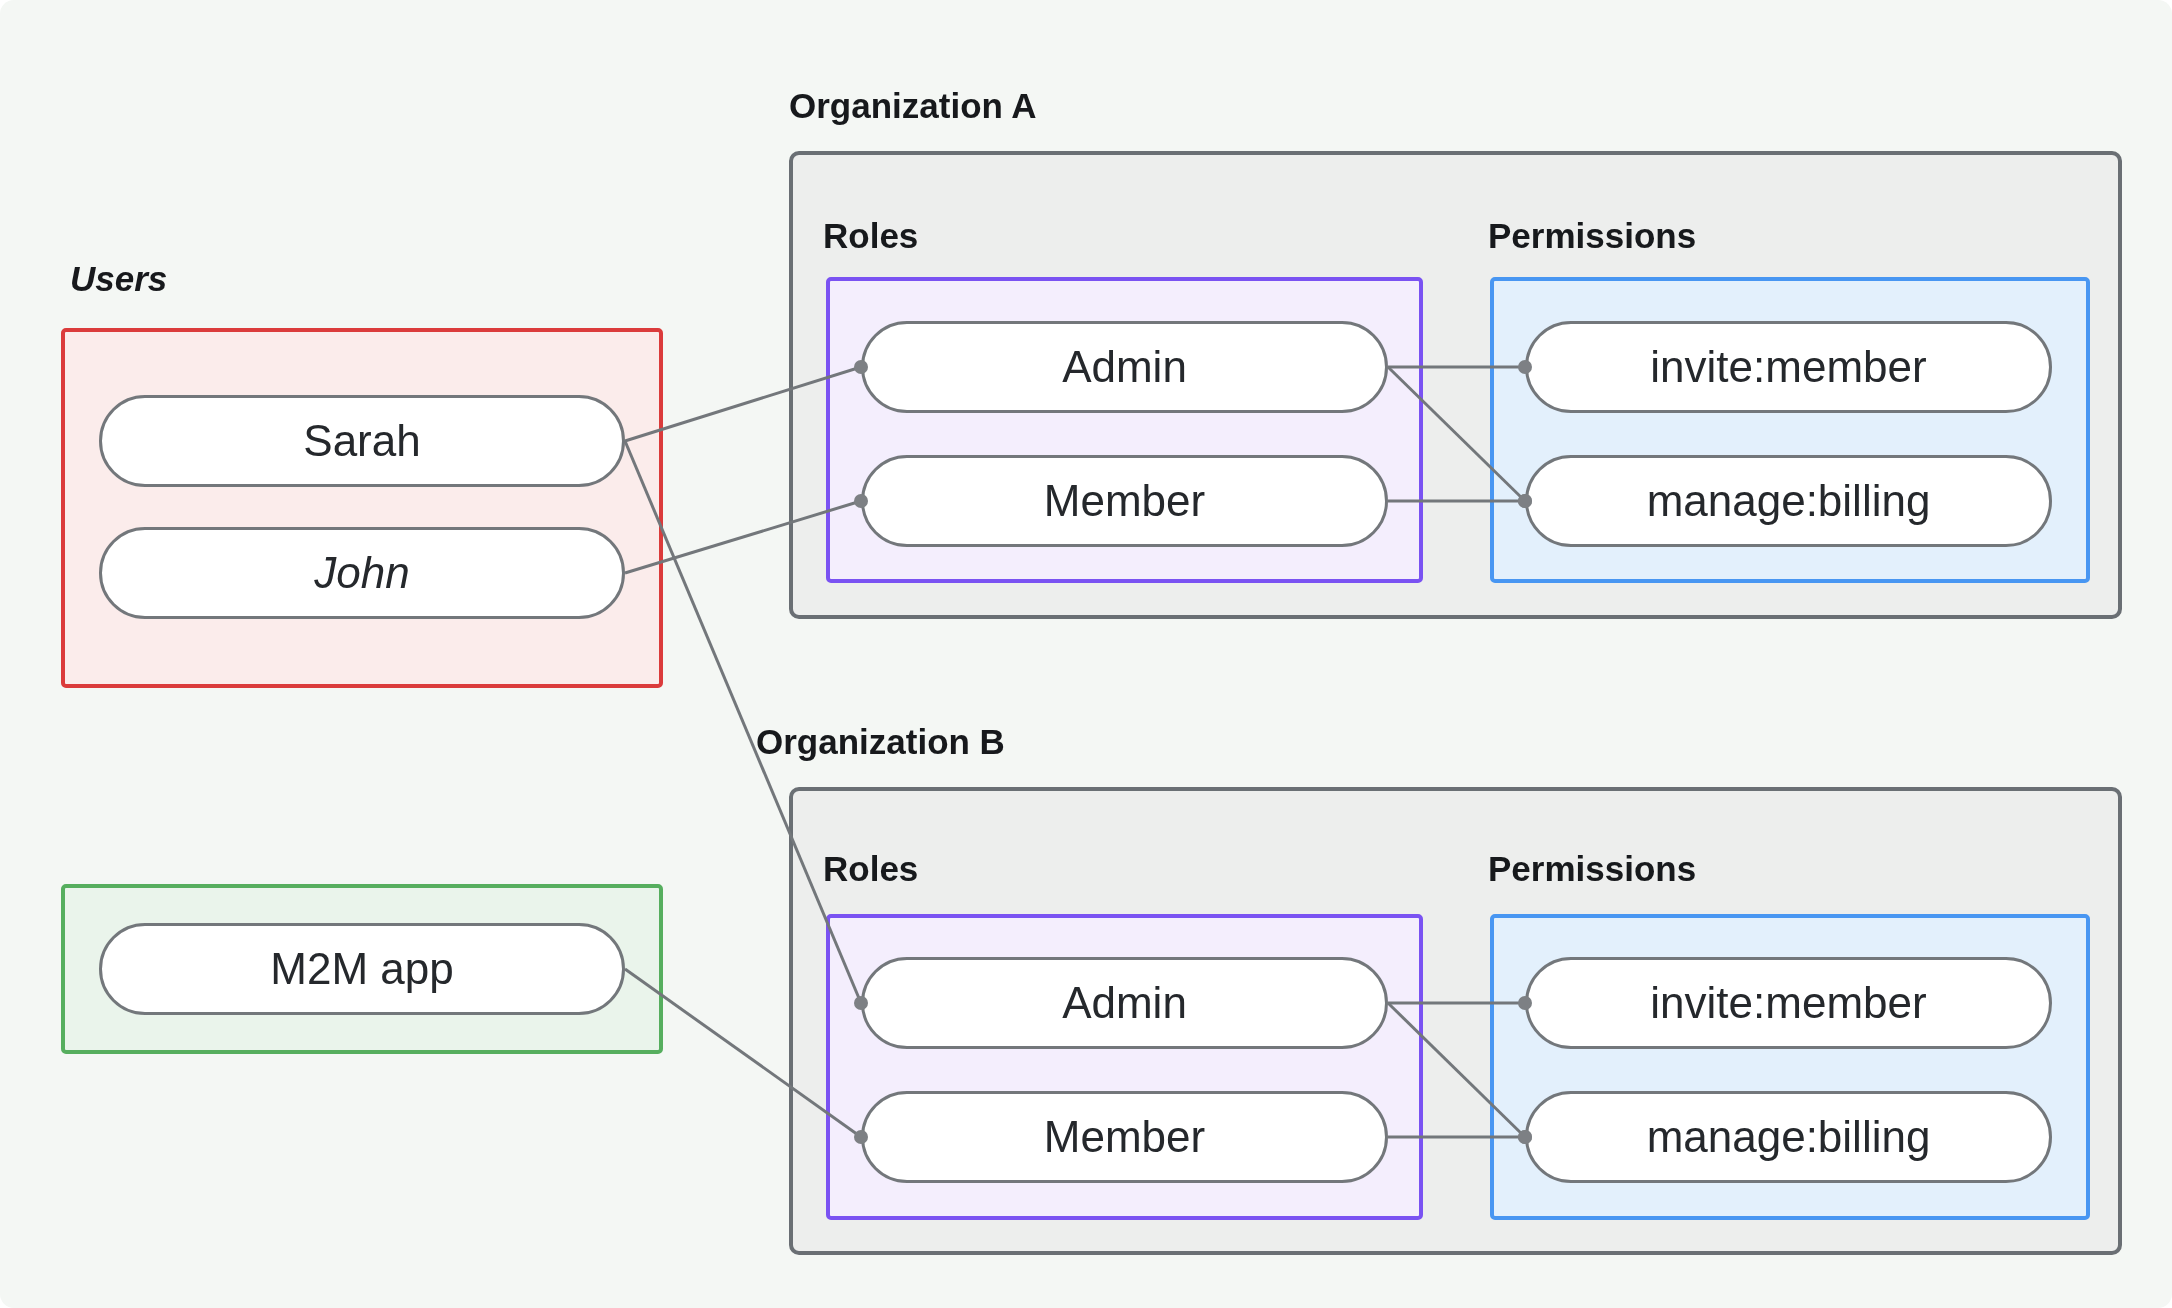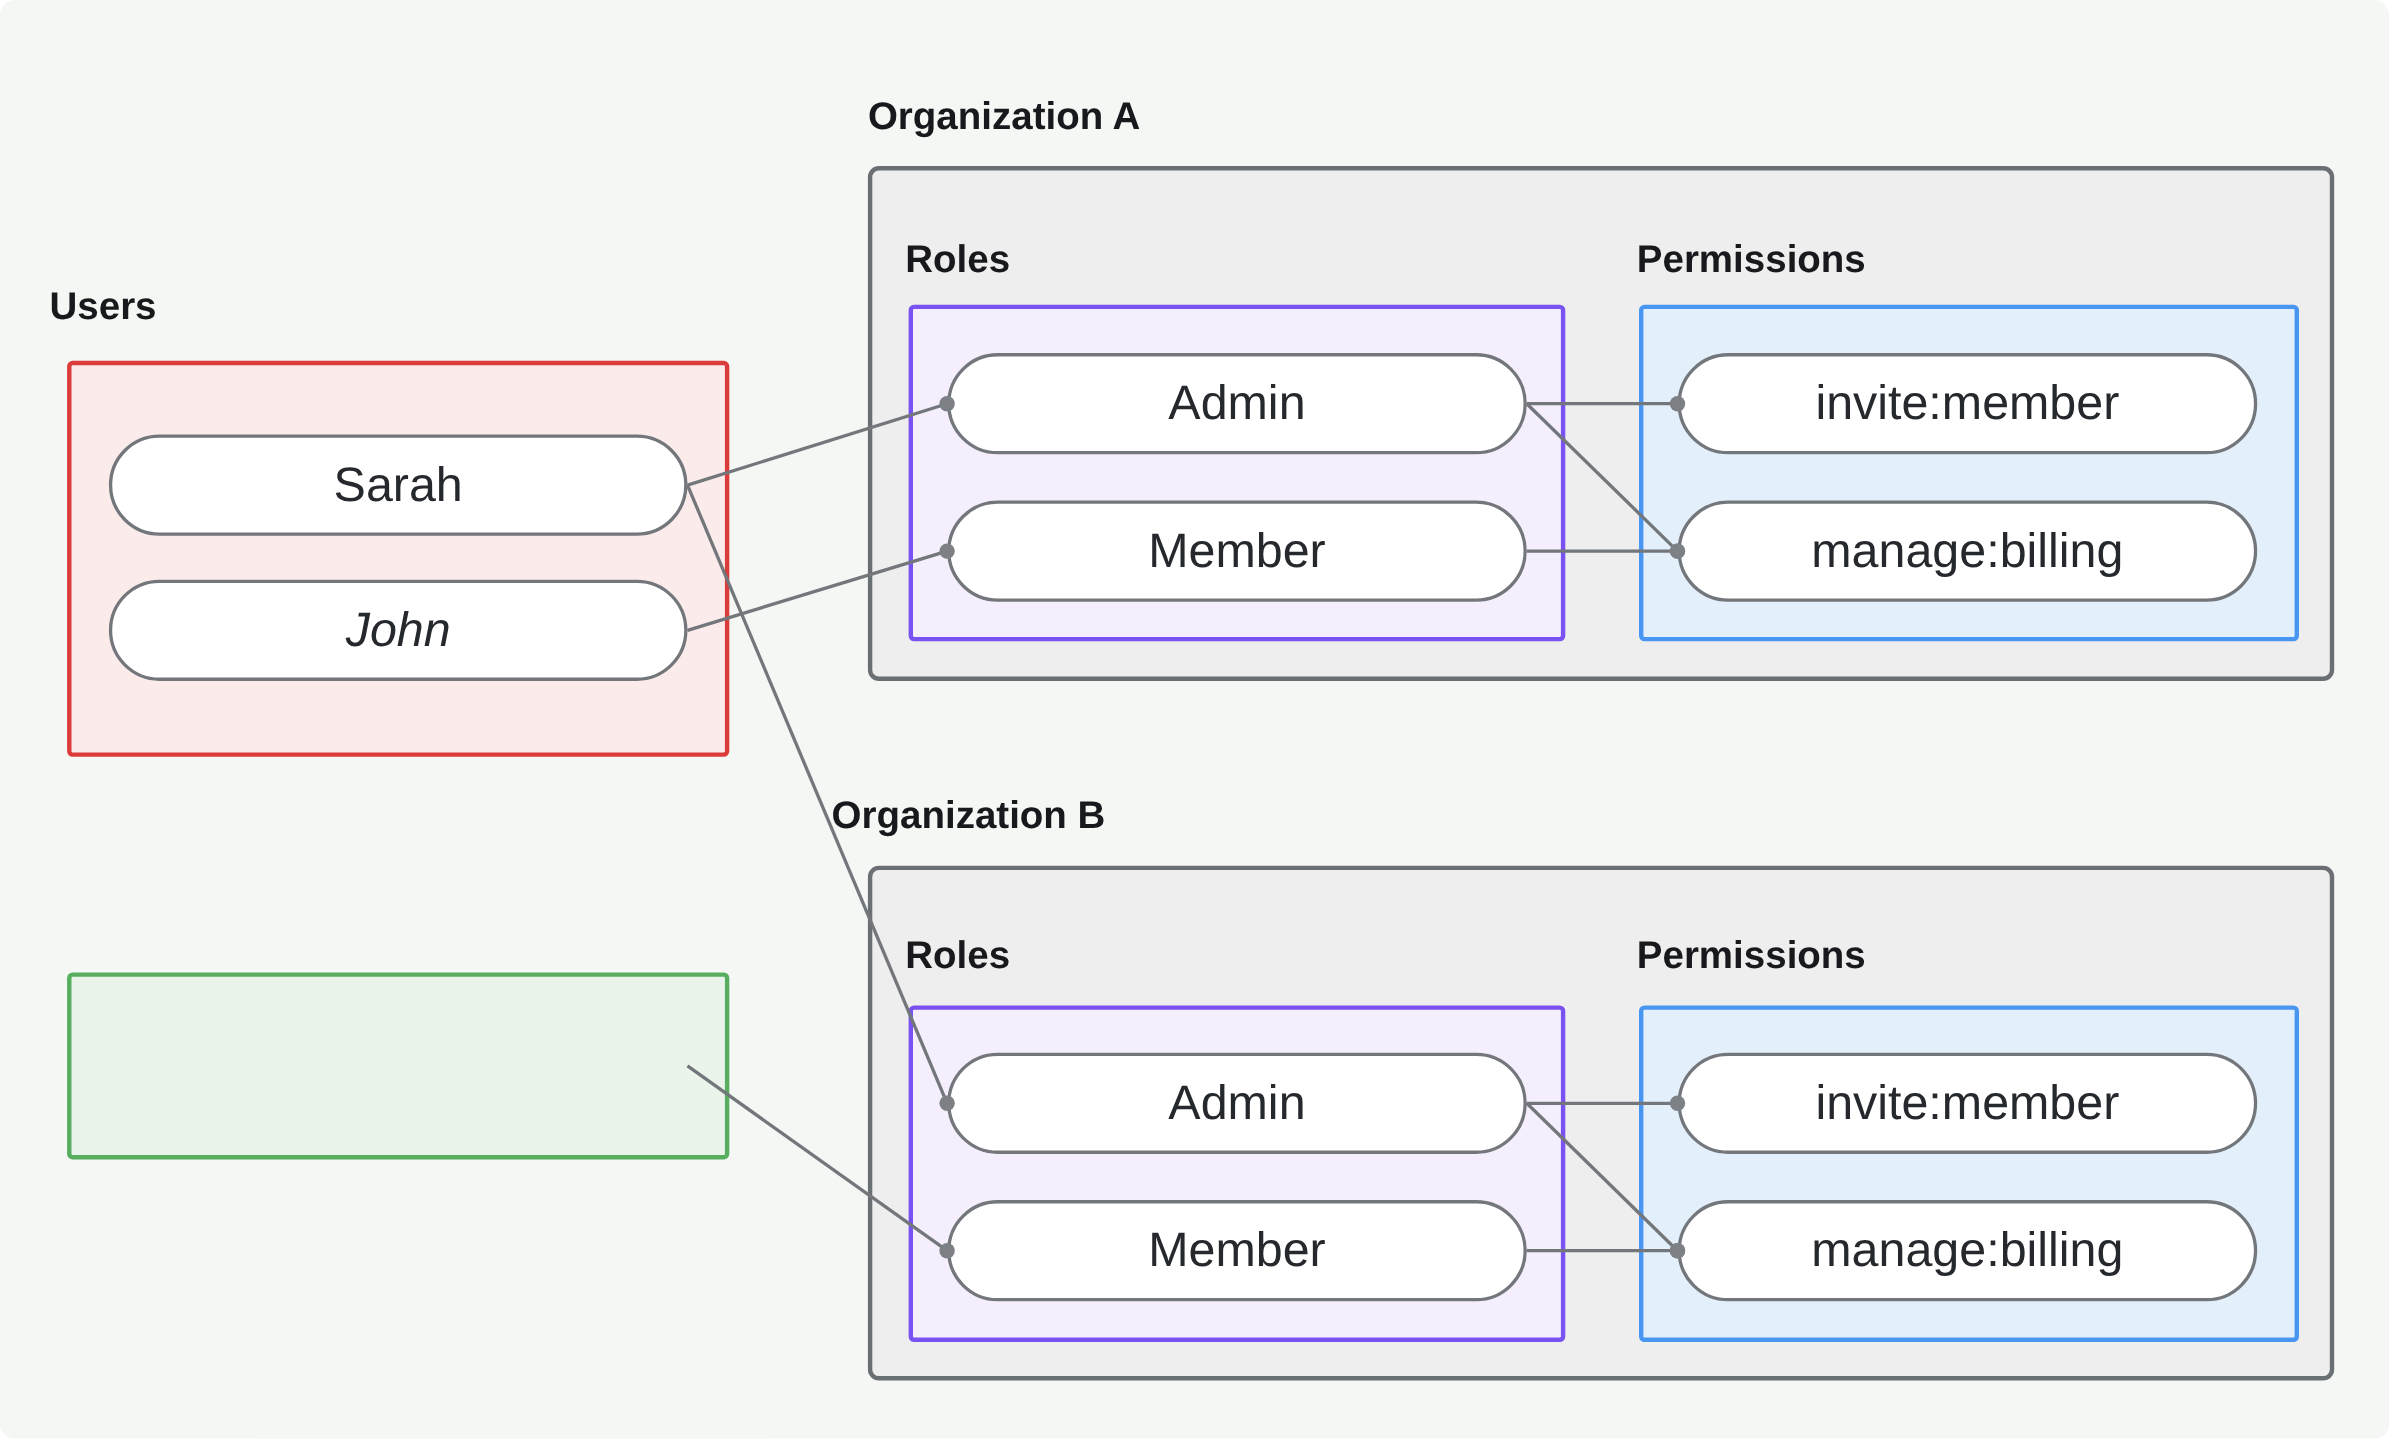--- a/index.html
+++ b/index.html
@@ -31,21 +31,21 @@
   .m2m-box{background:var(--m2m_box_bg); border:4px solid var(--m2m_box_border);}
   .roles-box{background:var(--roles_box_bg); border:4px solid var(--roles_box_border);}
   .perms-box{background:var(--perms_box_bg); border:4px solid var(--perms_box_border);}
   .pill{
     position:absolute; box-sizing:border-box; height:92px;
     background:var(--pill_bg); border:3px solid var(--pill_border);
     border-radius:46px; display:flex; align-items:center; justify-content:center;
     font-size:44px; color:var(--pill_text); white-space:nowrap;
   }
   
-  #users-label{left:45px; top:243px;}
+  #users-label{left:70px; top:243px;font-style:italic;}
   #m2m-label{left:63px; top:797px;}
   #org-a-title{left:789px; top:70px;}
   #org-b-title{left:756px; top:706px;}
   #org-a-roles-label{left:823px; top:200px;}
   #org-a-perms-label{left:1488px; top:200px;}
   #org-b-roles-label{left:823px; top:833px;}
   #org-b-perms-label{left:1488px; top:833px;}
 
   #users-box{left:61px; top:328px; width:602px; height:360px;}
   #m2m-box{left:61px; top:884px; width:602px; height:170px;}
@@ -89,20 +89,21 @@
   <div class="section-label" id="users-label">Users</div>
   <div class="section-label" id="org-a-title">Organization A</div>
   <div class="section-label" id="org-b-title">Organization B</div>
   <div class="section-label" id="org-a-roles-label">Roles</div>
   <div class="section-label" id="org-a-perms-label">Permissions</div>
   <div class="section-label" id="org-b-roles-label">Roles</div>
   <div class="section-label" id="org-b-perms-label">Permissions</div>
 
   <div class="pill" id="pill-sarah">Sarah</div>
   <div class="pill" id="pill-john">John</div>
+  <div class="pill" id="pill-m2m-app">M2M app</div>
 
   <div class="pill" id="pill-org-a-admin">Admin</div>
   <div class="pill" id="pill-org-a-member">Member</div>
   <div class="pill" id="pill-org-a-invite">invite:member</div>
   <div class="pill" id="pill-org-a-manage">manage:billing</div>
 
   <div class="pill" id="pill-org-b-admin">Admin</div>
   <div class="pill" id="pill-org-b-member">Member</div>
   <div class="pill" id="pill-org-b-invite">invite:member</div>
   <div class="pill" id="pill-org-b-manage">manage:billing</div>

